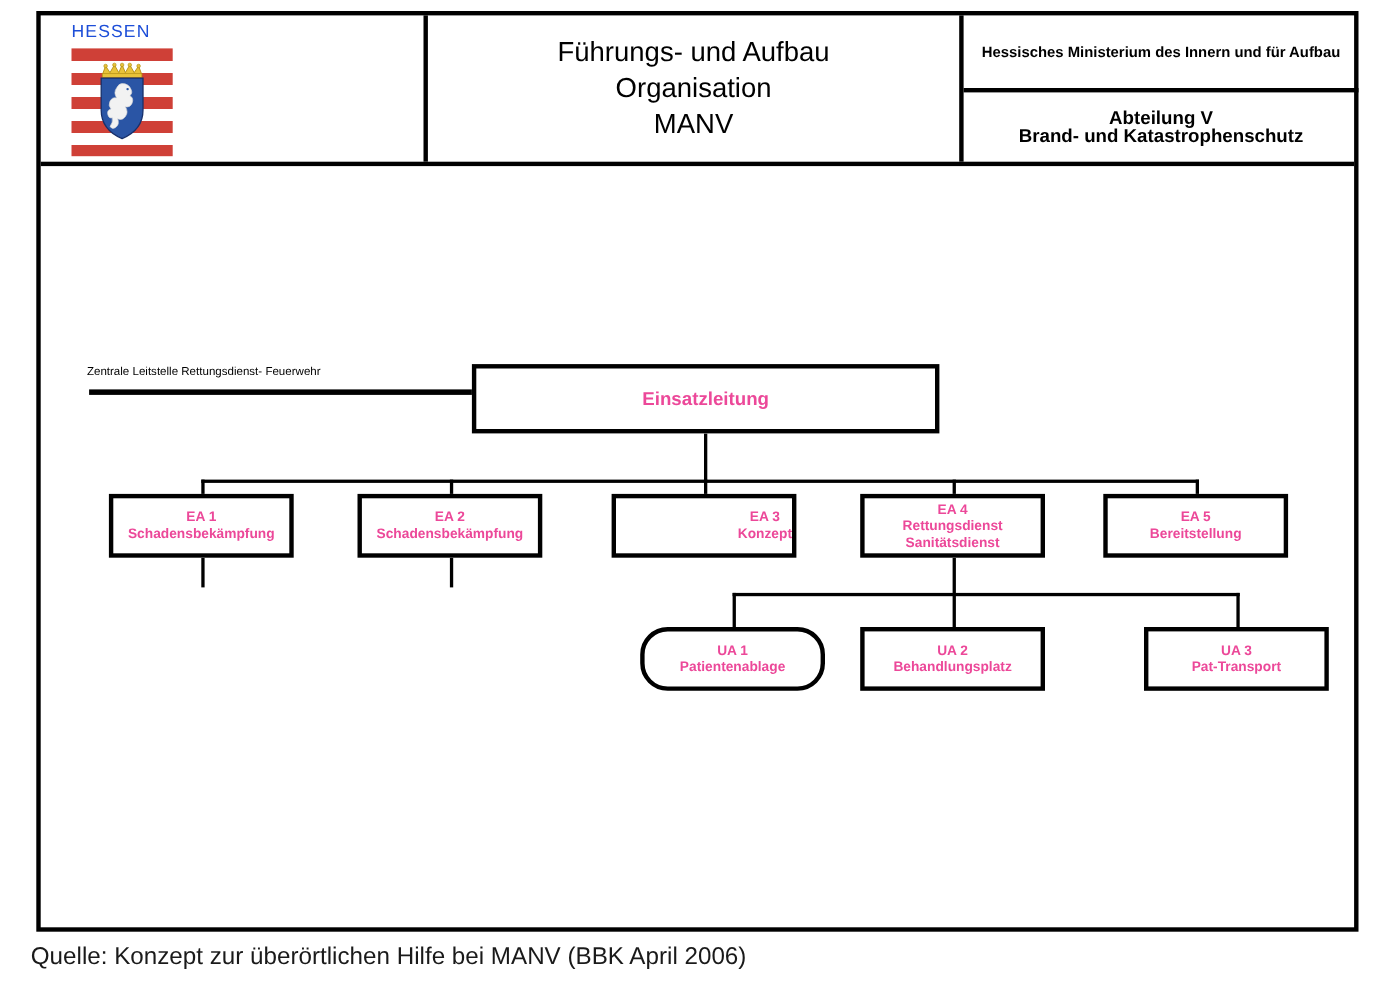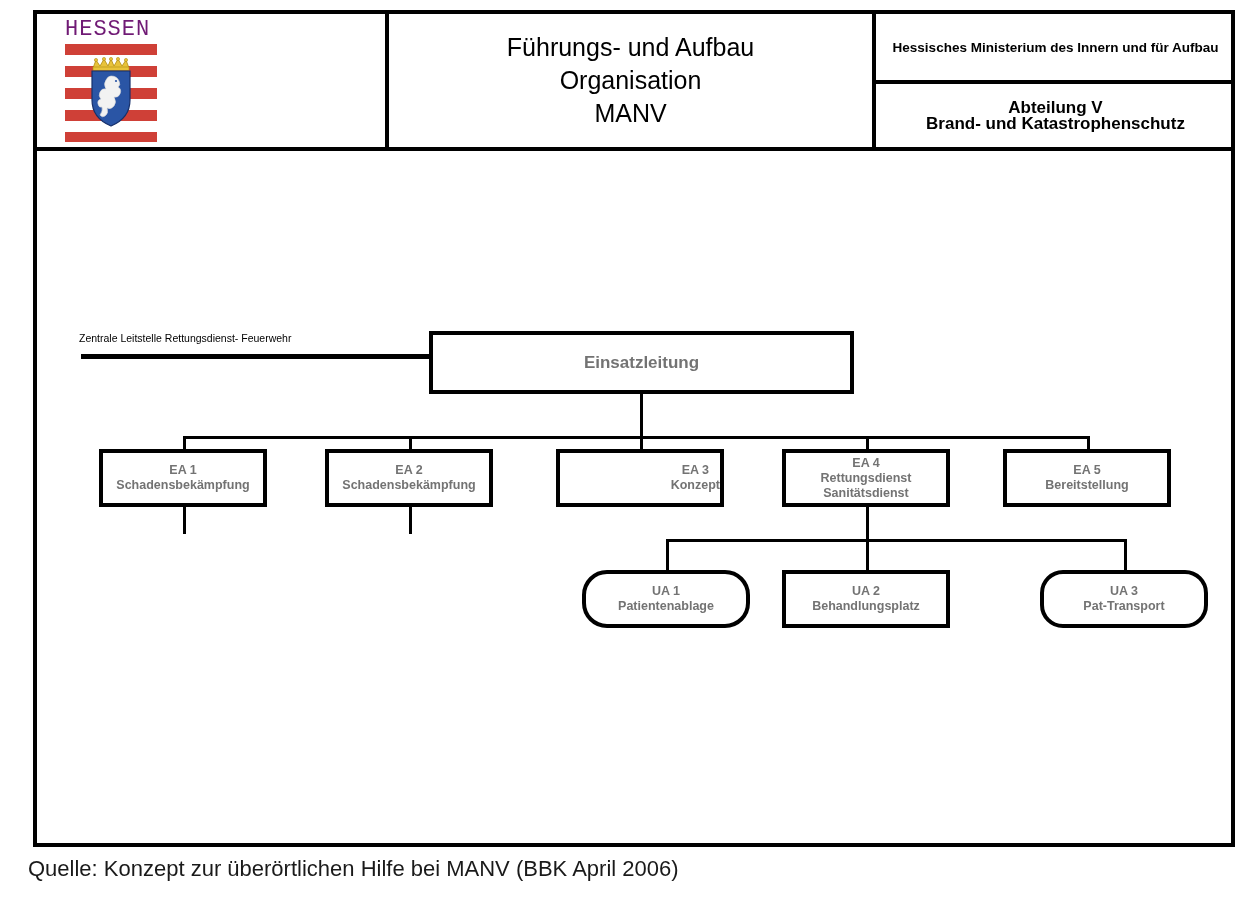--- a/index.html
+++ b/index.html
@@ -64,24 +64,24 @@
     position: absolute;
     left: 22px;
     top: 4px;
     width: 112px;
     height: 126px;
   }
   #hessen-word {
     position: absolute;
     left: 6px;
     top: 0px;
-    font-size: 22px;
+    font-size: 16px;
     letter-spacing: 1px;
-    color: #701a75;
-    font-family: Liberation Mono, monospace;
+    color: #1d4ed8;
+    font-family: Liberation Sans, sans-serif;
     line-height: 24px;
     white-space: nowrap;
   }
   #hessen-flag {
     position: absolute;
     left: 6px;
     top: 26px;
     width: 92px;
     height: 98px;
     background:
@@ -173,21 +173,21 @@
     display: flex;
     align-items: center;
     justify-content: center;
     text-align: center;
     z-index: 3;
   }
   .node-label {
     font-size: 12.5px;
     font-weight: bold;
     line-height: 15px;
-    color: #737373;
+    color: #ec4899;
   }
   .node-label .ln { display: block; }
 
   #node-einsatzleitung .node-label {
     font-size: 17px;
     line-height: 20px;
   }
 
   
   .conn-v {
@@ -363,21 +363,21 @@
         </div>
       </div>
 
       <div class="node-box" id="node-ua2" style="left:745px; top:419px; width:168px; height:58px;align-items:center;">
         <div class="node-label">
           <span class="ln">UA 2</span>
           <span class="ln">Behandlungsplatz</span>
         </div>
       </div>
 
-      <div class="node-box" id="node-ua3" style="left:1003px; top:419px; width:168px; height:58px;border-radius:23px;">
+      <div class="node-box" id="node-ua3" style="left:1003px; top:419px; width:168px; height:58px;">
         <div class="node-label">
           <span class="ln">UA 3</span>
           <span class="ln">Pat-Transport</span>
         </div>
       </div>
 
     </div>
   </div>
 
   <div id="caption">Quelle: Konzept zur überörtlichen Hilfe bei MANV (BBK April 2006)</div>

